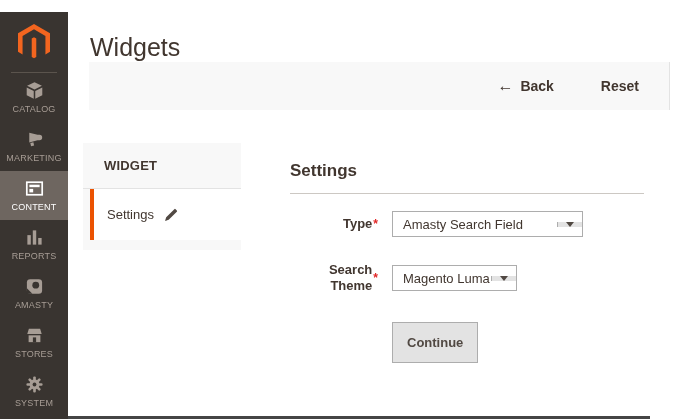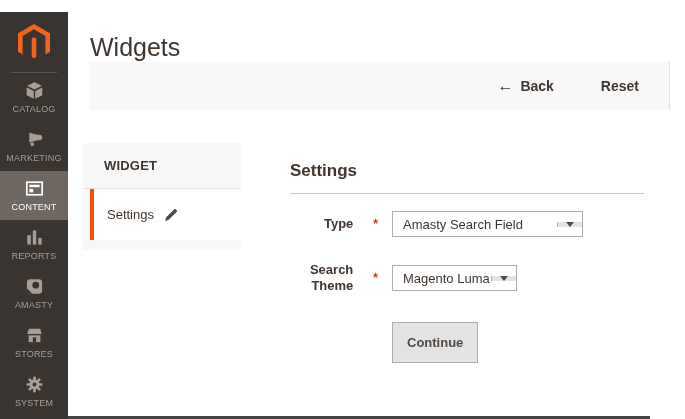--- a/index.html
+++ b/index.html
@@ -28,21 +28,21 @@
   .nav-header { height:46px; display:flex; align-items:center; padding-left:21px; font-size:13px; font-weight:700;
                 color:#41362f; letter-spacing:.2px; border-bottom:1px solid #e3e3e3; }
   .nav-item { height:51px; display:flex; align-items:center; gap:11px; padding-left:13px; font-size:13px; color:#41362f; cursor:pointer; }
   .nav-item.active { margin-left:7px; background:#fff; border-left:4px solid #eb5202; }
 
   
   .form-col { position:absolute; left:290px; top:161px; width:354px; }
   .section-title { font-size:17px; font-weight:600; color:#41362f; padding-bottom:12px; border-bottom:1px solid #ccc8c3; }
   .form-rows { margin-top:17px; }
   .form-row { display:flex; align-items:center; margin-bottom:25px; }
-  .label-cell { width:88px; flex-shrink:0; display:flex; justify-content:flex-end; align-items:center; gap:20px; }
+  .label-cell { width:88px; flex-shrink:0; display:flex; justify-content:flex-end; align-items:center; gap:1px; }
   .label-text { font-size:13px; font-weight:600; color:#41362f; line-height:1.25; text-align:right; max-width:68px; }
   .req-mark { color:#e22626; font-size:12px; font-weight:600; }
   .control { margin-left:14px; }
   .select { display:inline-flex; align-items:center; height:26px; border:1px solid #adadad; background:#fff; cursor:pointer; }
   .sel-val { flex:1; display:flex; align-items:center; padding:0 10px; font-size:13px; color:#41362f; white-space:nowrap; overflow:hidden; }
   .sel-arrow { width:25px; background:#e3e3e3; border-left:1px solid #adadad; display:flex; align-items:center; justify-content:center; }
   .caret { width:0; height:0; border-left:4px solid transparent; border-right:4px solid transparent; border-top:5px solid #514943; }
   .w-type { width:191px; }
   .w-theme { width:125px; }
   .continue-btn { margin-left:102px; margin-top:2px; height:41px; padding:0 14px; background:#e3e3e3; border:1px solid #adadad;

